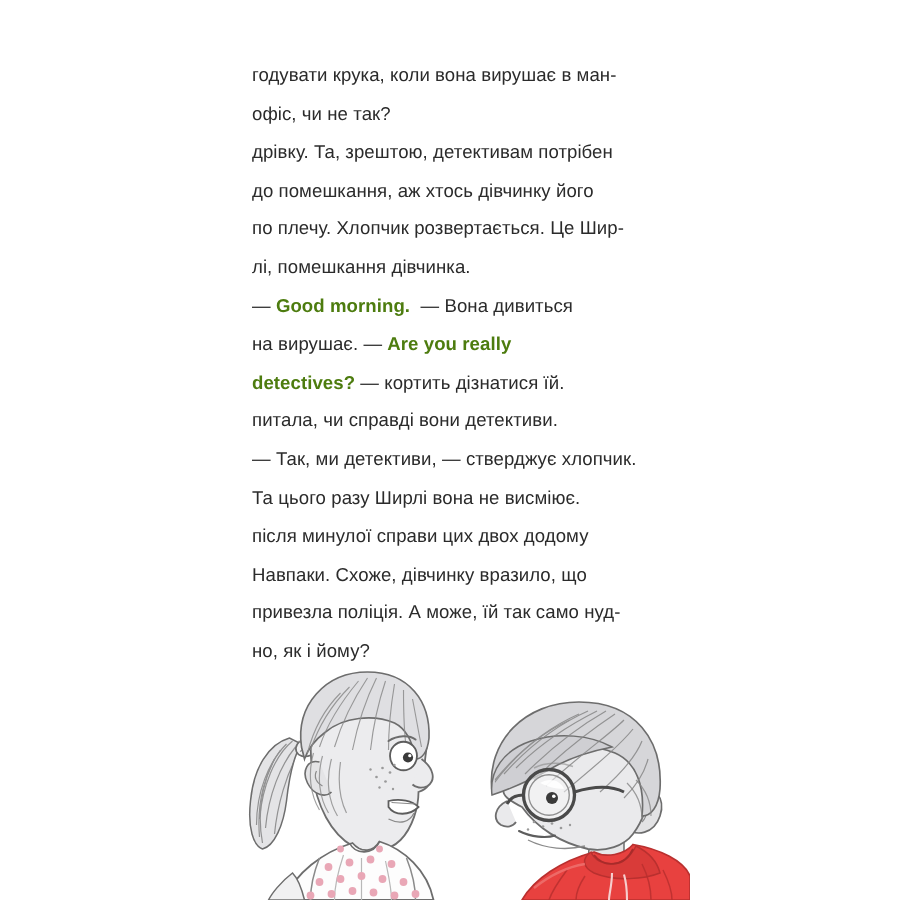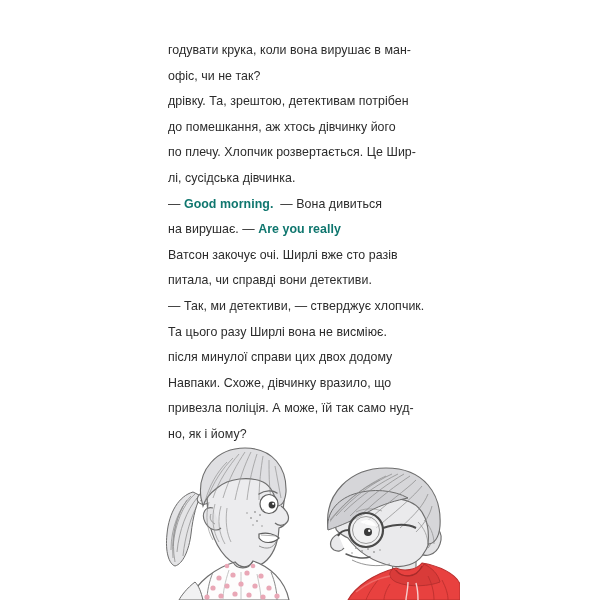--- a/index.html
+++ b/index.html
@@ -36,21 +36,21 @@
   }
   .line {
     display: block;
     font-size: 12.4px;
     line-height: 25.6px;
     color: #2b2b2b;
     letter-spacing: 0.05px;
     white-space: pre;
   }
   .em-red {
-    color: #0f766e;
+    color: #4d7c0f;
     font-weight: bold;
   }
 
   
   #illustration {
     position: absolute;
     left: 0;
     top: 430px;
     width: 600px;
     height: 170px;
@@ -85,27 +85,27 @@
 
     <p class="para">
       <span class="line">годувати крука, коли вона вирушає в ман-</span>
       <span class="line">офіс, чи не так?</span>
       <span class="line">дрівку. Та, зрештою, детективам потрібен</span>
     </p>
 
     <p class="para">
       <span class="line">до помешкання, аж хтось дівчинку його</span>
       <span class="line">по плечу. Хлопчик розвертається. Це Шир-</span>
-      <span class="line">лі, сусідська дівчинка.</span>
+      <span class="line">лі, помешкання дівчинка.</span>
     </p>
 
     <p class="para">
       <span class="line"><span>— </span><span class="em-red">Good morning.</span><span>  — Вона дивиться</span></span>
       <span class="line"><span>на вирушає. — </span><span class="em-red">Are you really</span></span>
-      <span class="line">Ватсон закочує очі. Ширлі вже сто разів</span>
+      <span class="line"><span class="em-red">detectives?</span><span> — кортить дізнатися їй.</span></span>
       <span class="line">питала, чи справді вони детективи.</span>
     </p>
 
     <p class="para">
       <span class="line">— Так, ми детективи, — стверджує хлопчик.</span>
       <span class="line">Та цього разу Ширлі вона не висміює.</span>
       <span class="line">після минулої справи цих двох додому</span>
       <span class="line">Навпаки. Схоже, дівчинку вразило, що</span>
       <span class="line">привезла поліція. А може, їй так само нуд-</span>
       <span class="line">но, як і йому?</span>

